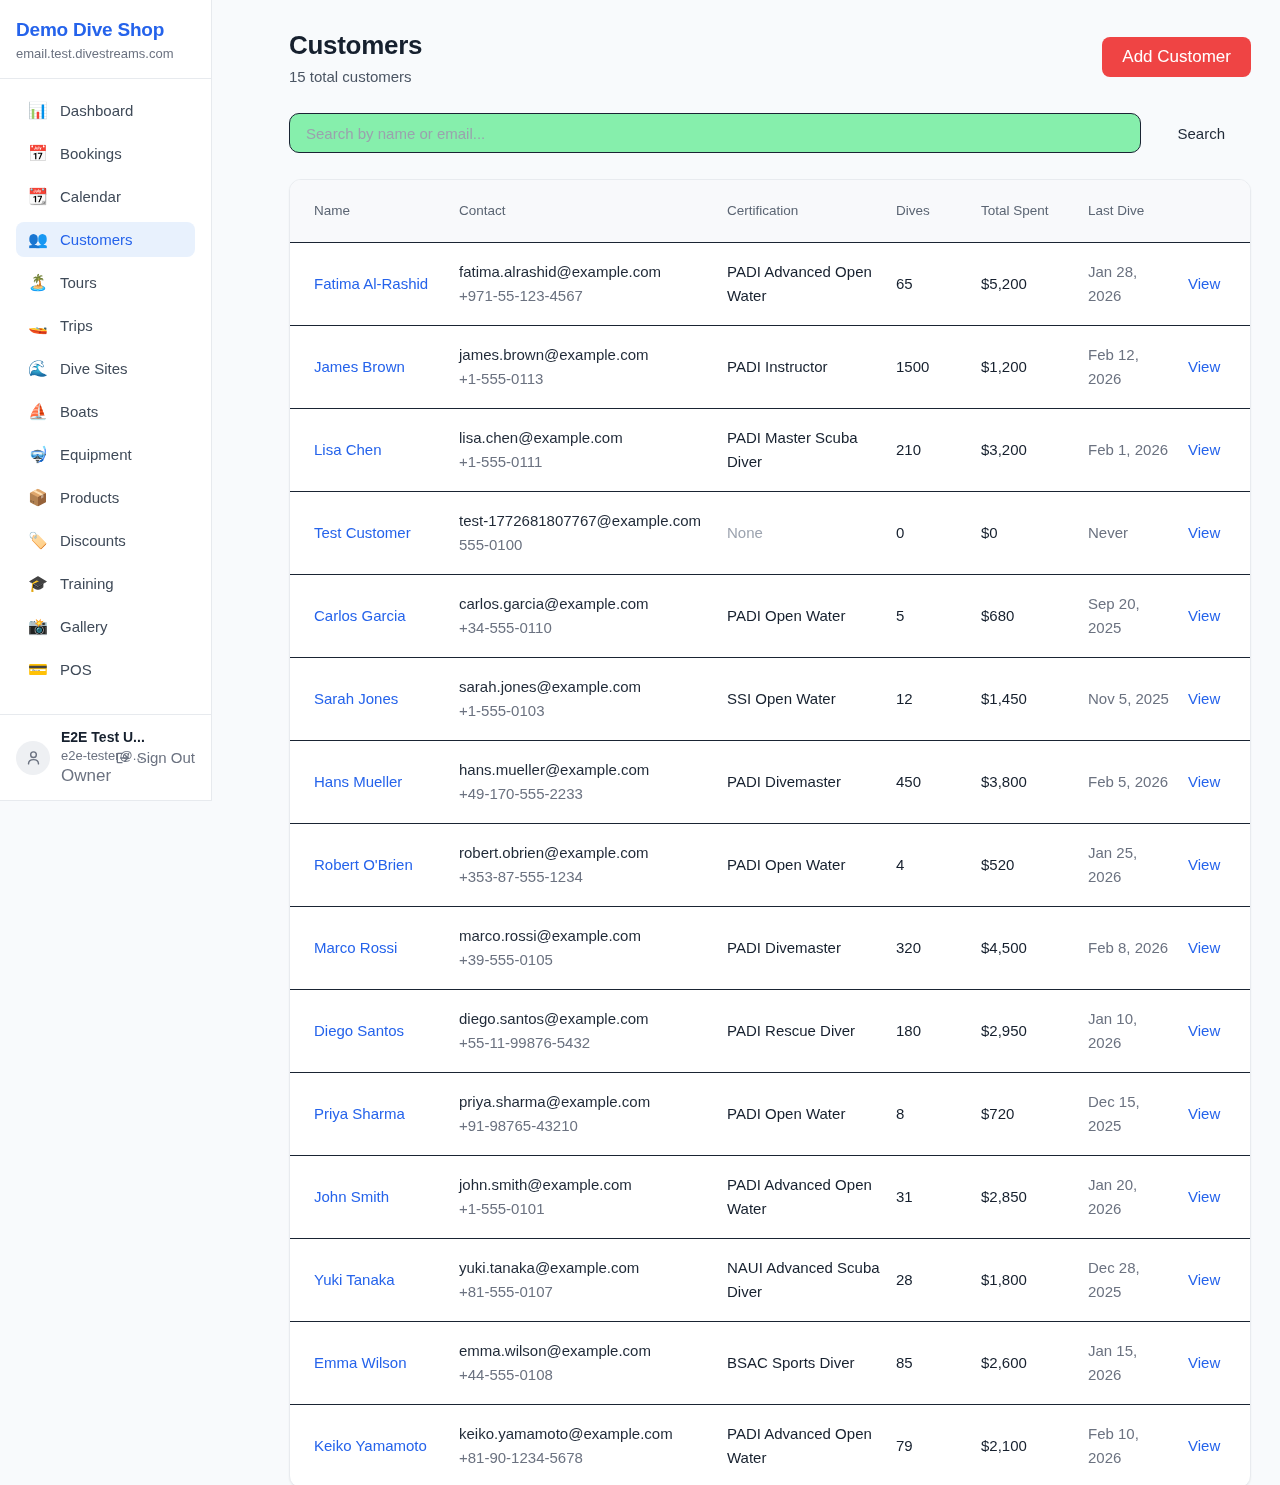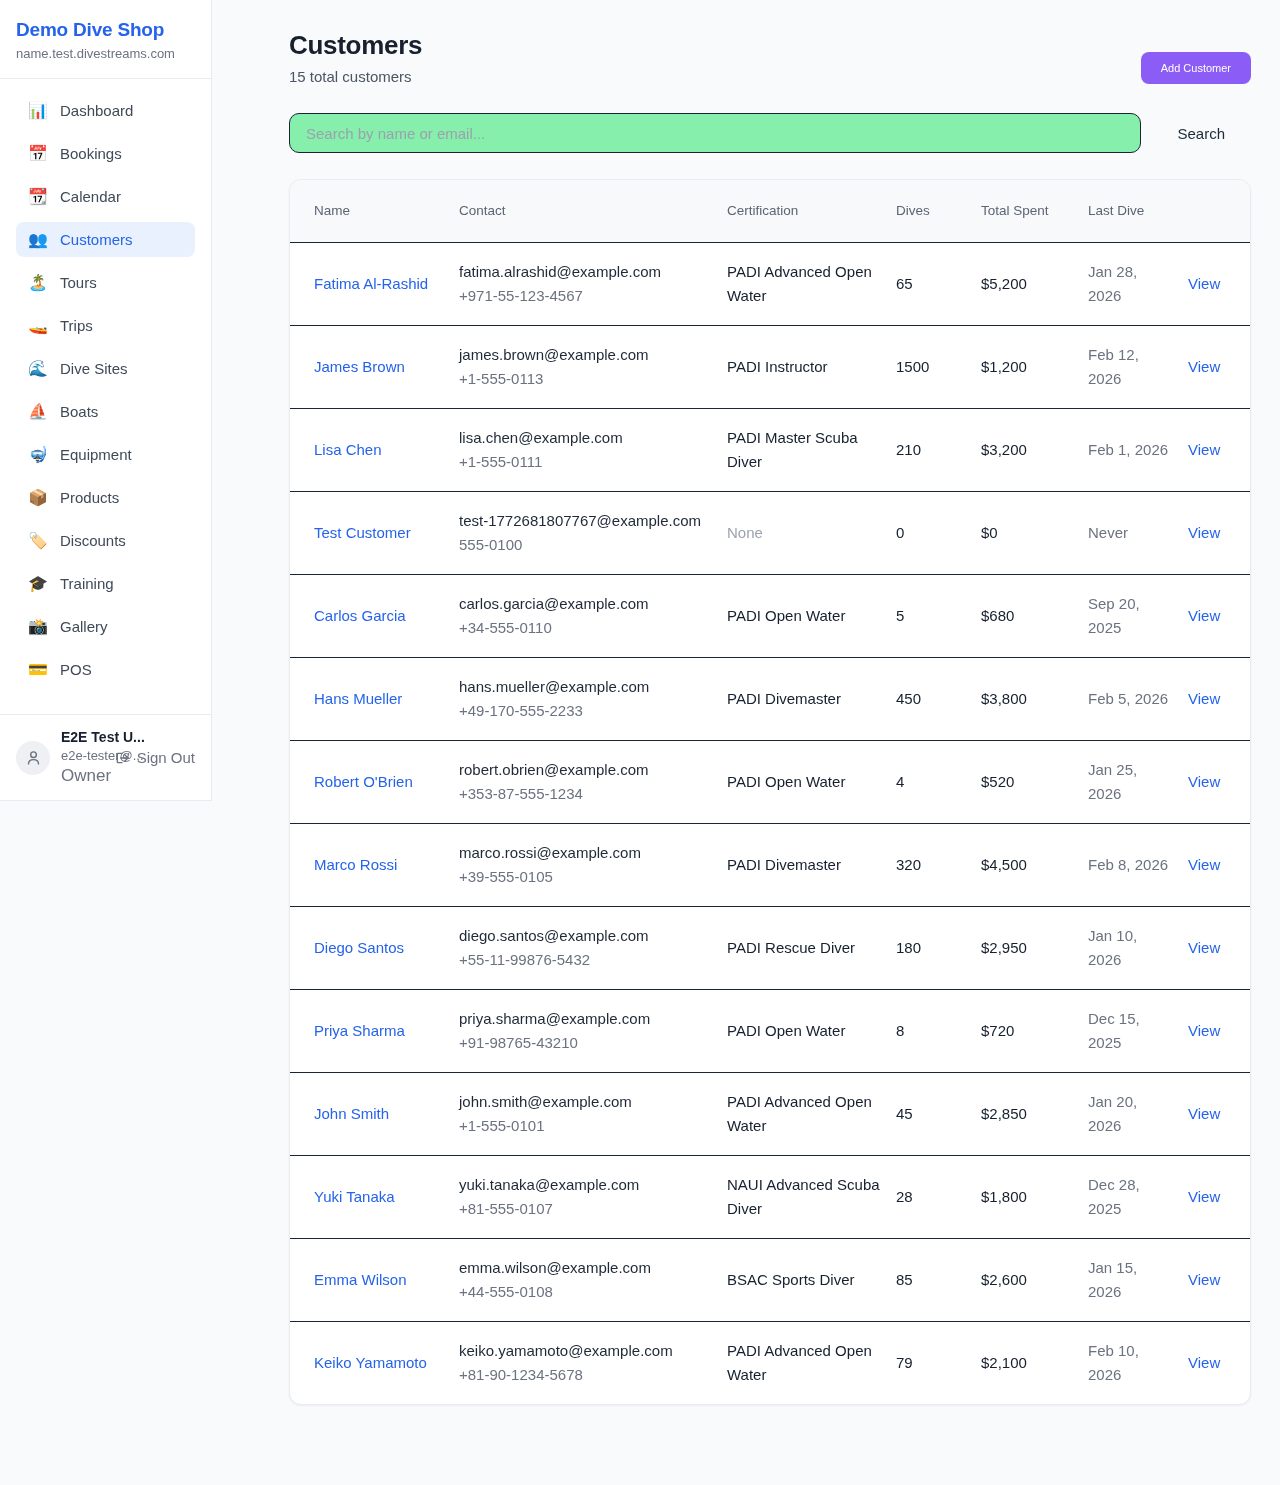--- a/index.html
+++ b/index.html
@@ -49,23 +49,23 @@
     margin-left:auto; display:flex; align-items:center; gap:7px;
     color:#6b7280; font-size:15px; background:none; border:none;
     font-family:inherit; cursor:pointer; white-space:nowrap;
   }
   
   .main { margin-left:256px; padding:30px 29px 24px 33px; }
   .page-header { display:flex; justify-content:space-between; align-items:flex-start; margin-bottom:28px; }
   .page-title { font-size:26px; font-weight:700; color:#16202e; letter-spacing:-0.3px; }
   .page-subtitle { font-size:15px; color:#4b5563; margin-top:7px; }
   .add-btn {
-    background:#8b5cf6; color:#fff; border:none;
-    font-family:inherit; font-size:11px; font-weight:500;
-    padding:10px 20px; border-radius:8px; cursor:pointer; margin-top:22px;
+    background:#ef4444; color:#fff; border:none;
+    font-family:inherit; font-size:17px; font-weight:500;
+    padding:10px 20px; border-radius:8px; cursor:pointer; margin-top:7px;
   }
   .search-row { display:flex; align-items:center; margin-bottom:26px; }
   .search-input {
     flex:1; height:40px;
     border:1px solid #1a2433; border-radius:10px;
     padding:0 16px; font-size:15px; font-family:inherit; color:#16202e;
     background:#86efac; outline:none;
   }
   .search-input::placeholder { color:#9aa2ad; }
   .search-btn {
@@ -104,21 +104,21 @@
   .last-dive { color:#6b7280; }
   .view-link { color:#2563eb; text-decoration:none; cursor:pointer; font-size:15px; }
   svg { display:block; }
 </style>
 </head>
 <body>
 
 <aside class="sidebar">
   <div class="shop-header">
     <div class="shop-name">Demo Dive Shop</div>
-    <div class="shop-domain">name.test.divestreams.com</div>
+    <div class="shop-domain">email.test.divestreams.com</div>
   </div>
   <nav class="nav">
       <div class="nav-item">
     <span class="nav-icon">📊</span>
     <span class="nav-label">Dashboard</span>
   </div>
       <div class="nav-item">
     <span class="nav-icon">📅</span>
     <span class="nav-label">Bookings</span>
   </div>
@@ -329,20 +329,40 @@
             </td>
     <td>
               <div class="spent">$680</div>
             </td>
     <td>
               <div class="last-dive">Sep 20, 2025</div>
             </td>
     <td><a class="view-link">View</a></td>
   </tr>
           <tr>
+    <td><a class="name-link">Sarah Jones</a></td>
+    <td>
+      <div class="email">sarah.jones@example.com</div>
+      <div class="phone">+1-555-0103</div>
+    </td>
+    <td>
+              <div class="cert">SSI Open Water</div>
+            </td>
+    <td>
+              <div class="dives">12</div>
+            </td>
+    <td>
+              <div class="spent">$1,450</div>
+            </td>
+    <td>
+              <div class="last-dive">Nov 5, 2025</div>
+            </td>
+    <td><a class="view-link">View</a></td>
+  </tr>
+          <tr>
     <td><a class="name-link">Hans Mueller</a></td>
     <td>
       <div class="email">hans.mueller@example.com</div>
       <div class="phone">+49-170-555-2233</div>
     </td>
     <td>
               <div class="cert">PADI Divemaster</div>
             </td>
     <td>
               <div class="dives">450</div>
@@ -438,21 +458,21 @@
           <tr>
     <td><a class="name-link">John Smith</a></td>
     <td>
       <div class="email">john.smith@example.com</div>
       <div class="phone">+1-555-0101</div>
     </td>
     <td>
               <div class="cert">PADI Advanced Open Water</div>
             </td>
     <td>
-              <div class="dives">45</div>
+              <div class="dives">31</div>
             </td>
     <td>
               <div class="spent">$2,850</div>
             </td>
     <td>
               <div class="last-dive">Jan 20, 2026</div>
             </td>
     <td><a class="view-link">View</a></td>
   </tr>
           <tr>

